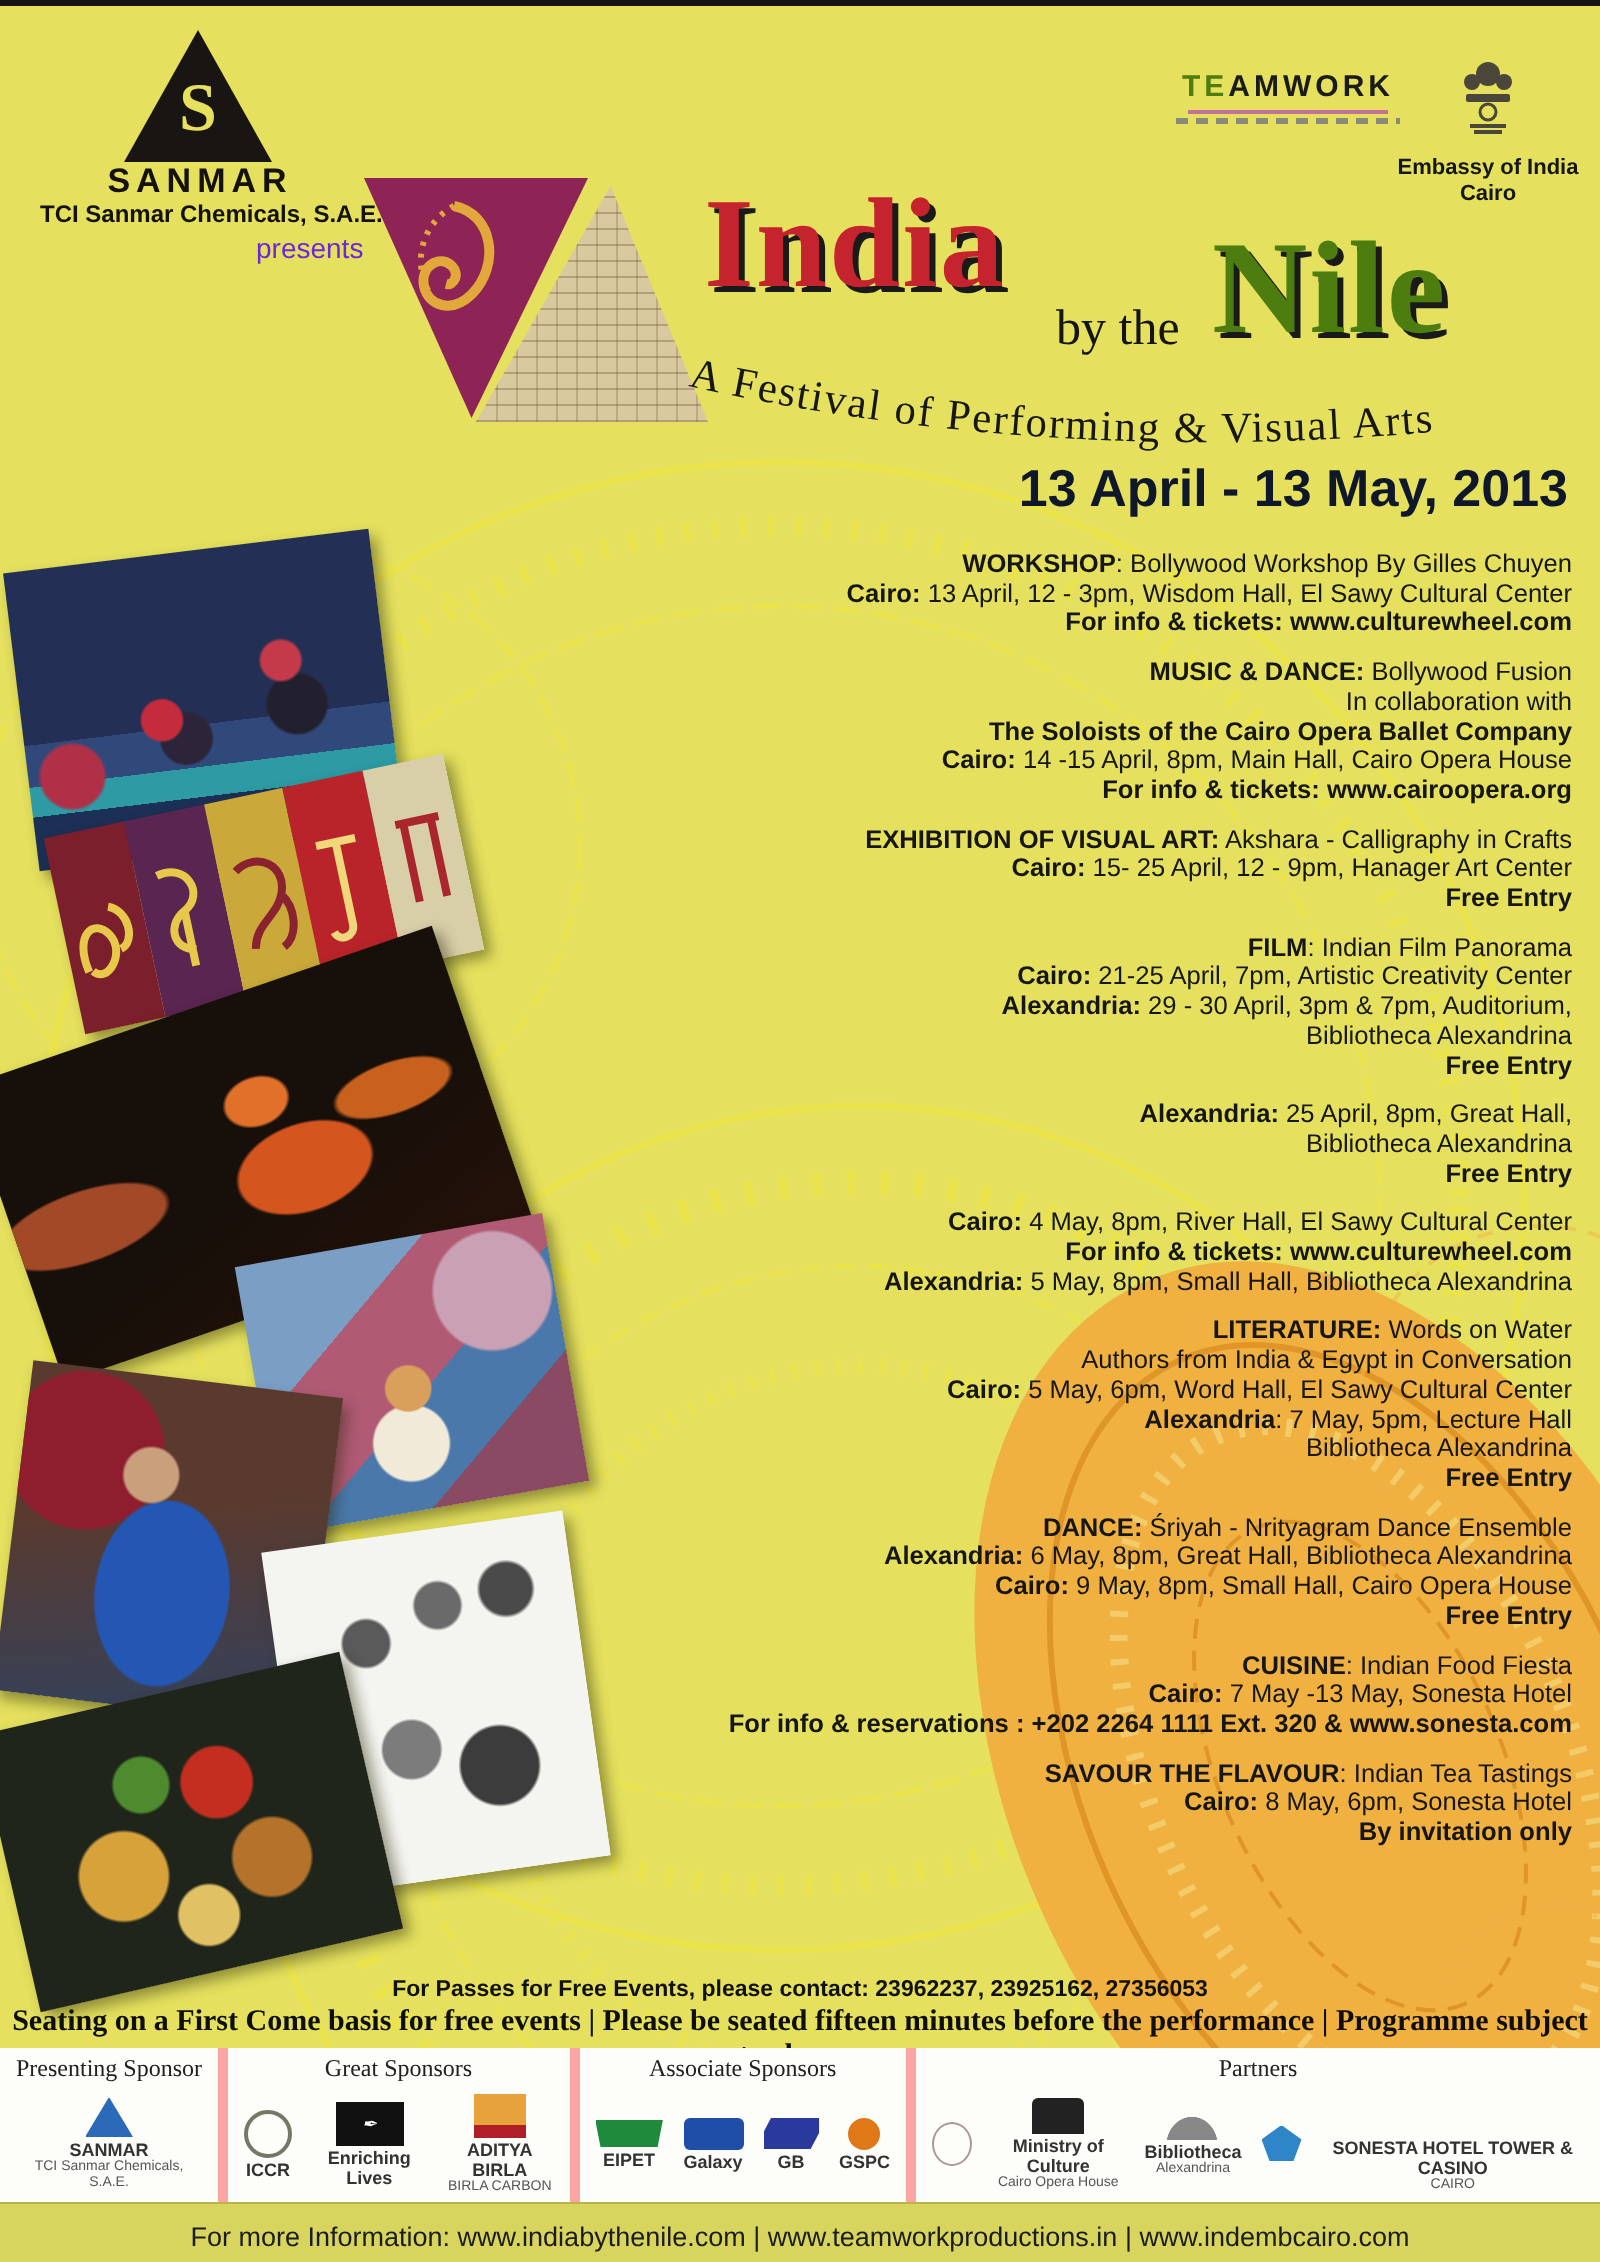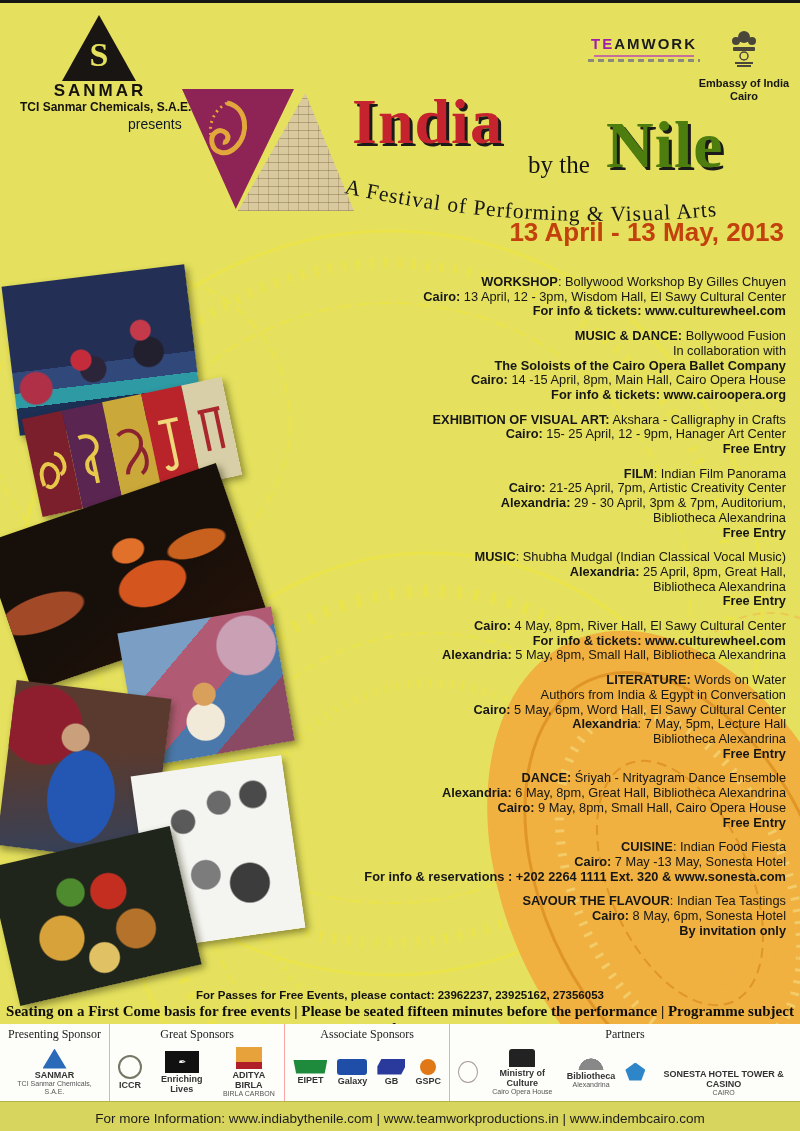--- a/index.html
+++ b/index.html
@@ -9,25 +9,25 @@
   
   #decor{position:absolute;left:0;top:0;width:800px;height:1131px;z-index:0;pointer-events:none;}
 
   
   .hdr{position:absolute;z-index:3;}
   #sanmar-tri{left:62px;top:12px;width:74px;height:66px;background:#181512;
     clip-path:polygon(50% 0,0 100%,100% 100%);display:flex;align-items:center;justify-content:center;}
   #sanmar-tri span{color:#e5e15e;font-family:"Liberation Serif",serif;font-size:34px;font-weight:bold;line-height:1;margin-top:14px;}
   #sanmar-word{left:42px;top:78px;width:116px;text-align:center;font-weight:bold;font-size:17px;letter-spacing:3px;color:#14110e;}
   #sanmar-line{left:20px;top:97px;width:200px;font-weight:bold;font-size:12px;color:#14110e;}
-  #presents{left:128px;top:113px;font-size:14px;color:#0f172a;}
+  #presents{left:128px;top:113px;font-size:14px;color:#6d28d9;}
 
   #teamwork{right:96px;top:32px;width:120px;text-align:center;}
   #teamwork .tw{font-weight:bold;font-size:15px;letter-spacing:2px;color:#1b1b1b;}
-  #teamwork .tw b{color:#a21caf;font-weight:bold;}
+  #teamwork .tw b{color:#4d7c0f;font-weight:bold;}
   #teamwork .bar1{height:2px;background:#c56f9d;margin:3px 10px 2px;}
   #teamwork .bar2{height:3px;background:repeating-linear-gradient(90deg,#8a8a7a 0 6px,transparent 6px 10px);margin:0 4px;}
 
   #embassy{right:8px;top:26px;width:96px;text-align:center;}
   #embassy .emblem{width:30px;height:42px;margin:0 auto 2px;}
   #embassy .l1{font-weight:bold;font-size:11px;color:#161616;line-height:13px;}
 
   
   #tri-maroon{position:absolute;left:182px;top:86px;width:112px;height:120px;z-index:2;background:#8e2355;
     clip-path:polygon(0 0,100% 0,48% 100%);}
@@ -37,21 +37,21 @@
     background-image:repeating-linear-gradient(0deg,rgba(92,62,30,.30) 0 1px,transparent 1px 8px),
                      repeating-linear-gradient(90deg,rgba(92,62,30,.22) 0 1px,transparent 1px 10px);}
   #title-india{position:absolute;left:352px;top:82px;z-index:3;font-family:"Liberation Serif",serif;
     font-weight:bold;font-size:64px;color:#c5242e;text-shadow:3px 3px 0 #1a1a1a;letter-spacing:1px;}
   #title-bythe{position:absolute;left:528px;top:148px;z-index:3;font-family:"Liberation Serif",serif;
     font-size:25px;color:#141414;}
   #title-nile{position:absolute;left:606px;top:104px;z-index:3;font-family:"Liberation Serif",serif;
     font-weight:bold;font-size:66px;color:#4d7c0f;text-shadow:3px 3px 0 #1a1a1a;letter-spacing:1px;}
   #subtitle-svg{position:absolute;left:330px;top:160px;z-index:3;}
   #subtitle-svg text{font-family:"Liberation Serif",serif;font-size:21.5px;fill:#171717;letter-spacing:1px;}
-  #dates{position:absolute;right:16px;top:214px;z-index:3;font-weight:bold;font-size:26px;color:#c2410c;}
+  #dates{position:absolute;right:16px;top:226px;z-index:3;font-weight:bold;font-size:26px;color:#0f172a;}
 
   
   #events-col{position:absolute;right:14px;top:272px;width:486px;z-index:3;display:flex;flex-direction:column;gap:10px;}
   .ev-block{display:flex;flex-direction:column;}
   .ev-line{text-align:right;font-size:12.8px;line-height:14.7px;color:#161616;}
   .ev-line .b{font-weight:bold;}
 
   
   .photo{position:absolute;z-index:2;box-shadow:3px 4px 7px rgba(40,40,10,.45);}
   #ph-stage{left:10px;top:272px;width:184px;height:150px;transform:rotate(-7deg);
@@ -103,21 +103,21 @@
 
   
   #passes-note{position:absolute;left:0;top:986px;width:100%;text-align:center;z-index:3;
     font-weight:bold;font-size:11.5px;color:#111;}
   #seating-note{position:absolute;left:0;top:1000px;width:100%;text-align:center;z-index:3;
     font-family:"Liberation Serif",serif;font-weight:bold;font-size:15px;color:#0e0e0e;}
 
   
   #sponsor-strip{position:absolute;left:0;top:1021px;width:800px;height:77px;background:#fdfdfa;z-index:4;
     display:flex;align-items:stretch;}
-  .sp-group{display:flex;flex-direction:column;align-items:center;padding:3px 8px 2px;border-right:1px solid #fca5a5;}
+  .sp-group{display:flex;flex-direction:column;align-items:center;padding:3px 8px 2px;border-right:5px solid #fca5a5;}
   .sp-group:last-child{border-right:none;}
   .sp-label{font-family:"Liberation Serif",serif;font-size:12px;color:#222;margin-bottom:3px;white-space:nowrap;}
   .sp-logos{display:flex;align-items:center;gap:10px;flex:1;}
   .sp-logo{display:flex;flex-direction:column;align-items:center;justify-content:center;text-align:center;}
   .sp-logo .t{font-size:9px;font-weight:bold;color:#333;line-height:10px;}
   .sp-logo .s{font-size:7px;color:#555;line-height:8px;}
   .lg-mark{width:24px;height:20px;margin-bottom:1px;}
   .mark-sanmar{background:#2a6ab8;clip-path:polygon(50% 0,0 100%,100% 100%);}
   .mark-iccr{width:20px;height:20px;border:2px solid #776;border-radius:50%;}
   .mark-kal{width:34px;height:22px;background:#111;color:#fff;font-family:"Liberation Serif",serif;font-style:italic;font-size:9px;display:flex;align-items:center;justify-content:center;}
@@ -261,21 +261,20 @@
         <div class="ev-line"><span class="b">Free Entry</span></div>
       </div>
       <div class="ev-block">
         <div class="ev-line"><span class="b">FILM</span><span>: Indian Film Panorama</span></div>
         <div class="ev-line"><span class="b">Cairo:</span><span> 21-25 April, 7pm, Artistic Creativity Center</span></div>
         <div class="ev-line"><span class="b">Alexandria:</span><span> 29 - 30 April, 3pm &amp; 7pm, Auditorium,</span></div>
         <div class="ev-line"><span>Bibliotheca Alexandrina</span></div>
         <div class="ev-line"><span class="b">Free Entry</span></div>
       </div>
       <div class="ev-block">
-        <div class="ev-line"><span class="b">MUSIC</span><span>: Shubha Mudgal (Indian Classical Vocal Music)</span></div>
         <div class="ev-line"><span class="b">Alexandria:</span><span> 25 April, 8pm, Great Hall,</span></div>
         <div class="ev-line"><span>Bibliotheca Alexandrina</span></div>
         <div class="ev-line"><span class="b">Free Entry</span></div>
       </div>
       <div class="ev-block">
         <div class="ev-line"><span class="b">Cairo:</span><span> 4 May, 8pm, River Hall, El Sawy Cultural Center</span></div>
         <div class="ev-line"><span class="b">For info &amp; tickets: www.culturewheel.com</span></div>
         <div class="ev-line"><span class="b">Alexandria:</span><span> 5 May, 8pm, Small Hall, Bibliotheca Alexandrina</span></div>
       </div>
       <div class="ev-block">

